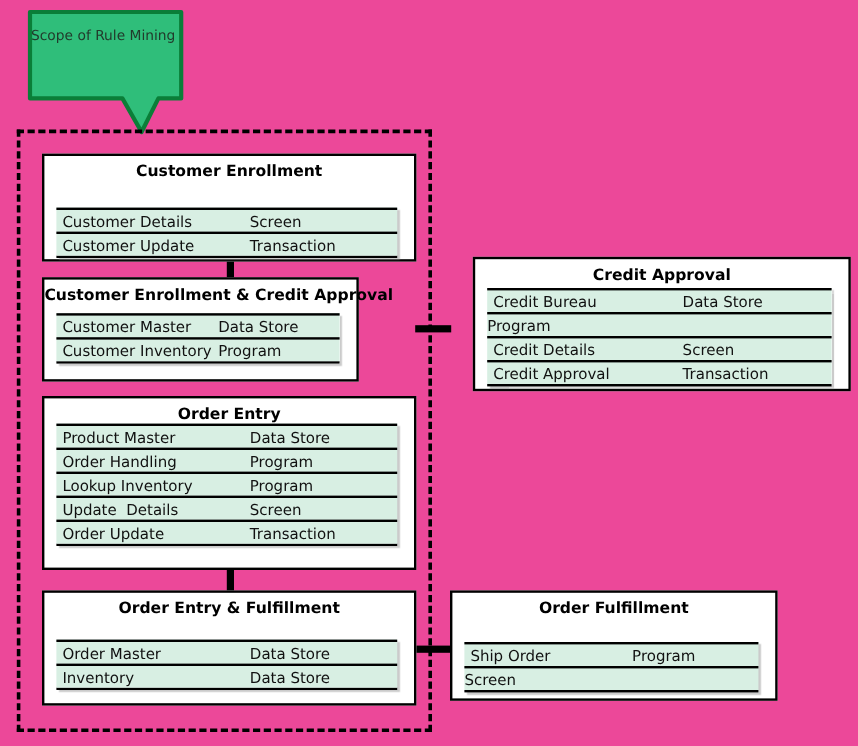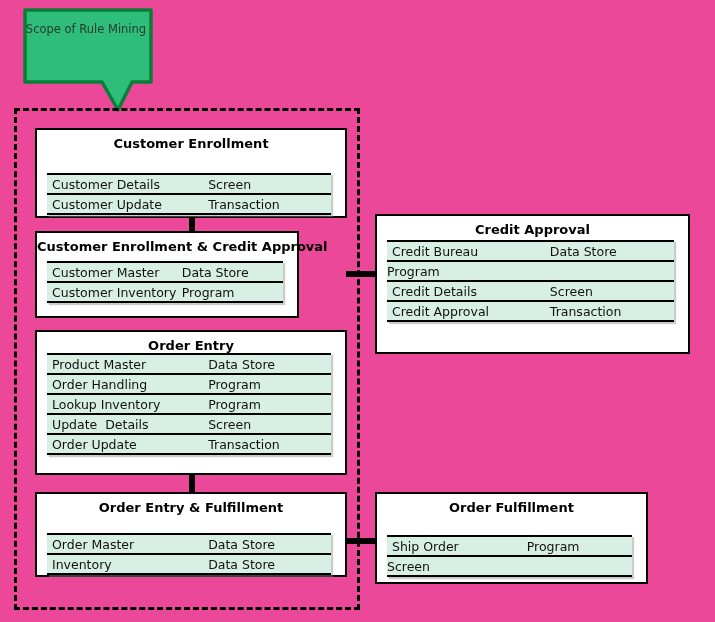--- a/index.html
+++ b/index.html
@@ -39,23 +39,23 @@
   }
   .row{
     display:flex;height:20px;box-sizing:border-box;align-items:center;
     background:var(--row-fill);border-top:2px solid var(--line);
     font-size:12.5px;color:#111;
   }
   .row .lbl{width:55%;padding-left:5px;white-space:pre;overflow:hidden;}
   .row .typ{flex:1;white-space:pre;}
   .b1{left:35px;top:128px;width:312px;height:90px;}  .b1 .rows{margin-top:22px;}
   .b2{left:35px;top:231px;width:264px;height:87px;}  .b2 .rows{margin-top:7px;}
-  .b3{left:375px;top:214px;width:315px;height:140px;}.b3 .rows{margin-top:3px;}
+  .b3{left:394px;top:214px;width:315px;height:112px;}.b3 .rows{margin-top:3px;}
   .b4{left:35px;top:330px;width:312px;height:145px;} .b4 .rows{}
-  .b5{left:35px;top:492px;width:312px;height:85px;}  .b5 .rows{margin-top:18px;}
+  .b5{left:35px;top:492px;width:312px;height:96px;}  .b5 .rows{margin-top:18px;}
   .b6{left:375px;top:492px;width:273px;height:92px;} .b6 .rows{margin-top:20px;}
   
   .conn{position:absolute;background:var(--line);}
   .conn.v1{left:189px;top:217px;width:6px;height:15px;}
   .conn.v2{left:189px;top:474px;width:6px;height:19px;}
   .conn.h1{left:346px;top:271px;width:30px;height:6px;}
   .conn.h2{left:346px;top:538px;width:30px;height:6px;}
 </style>
 </head>
 <body>

